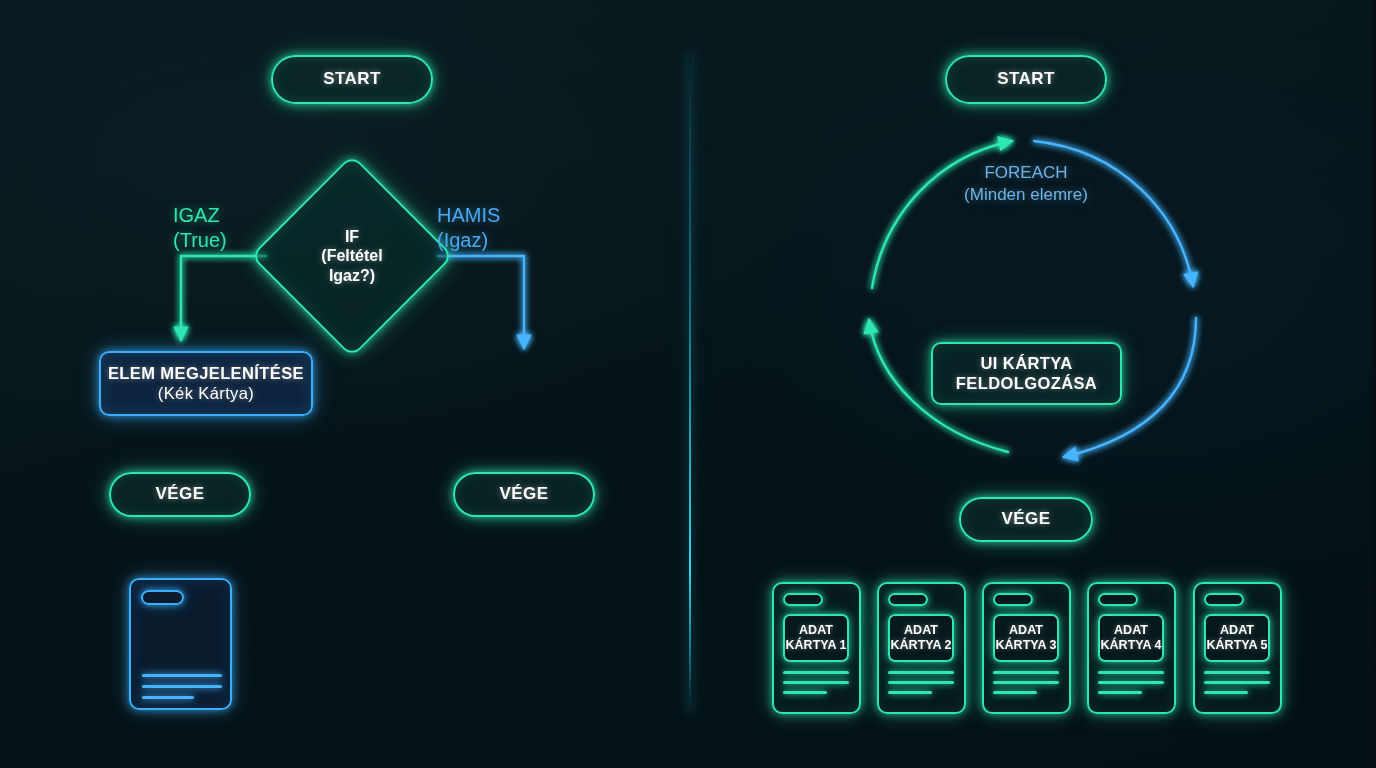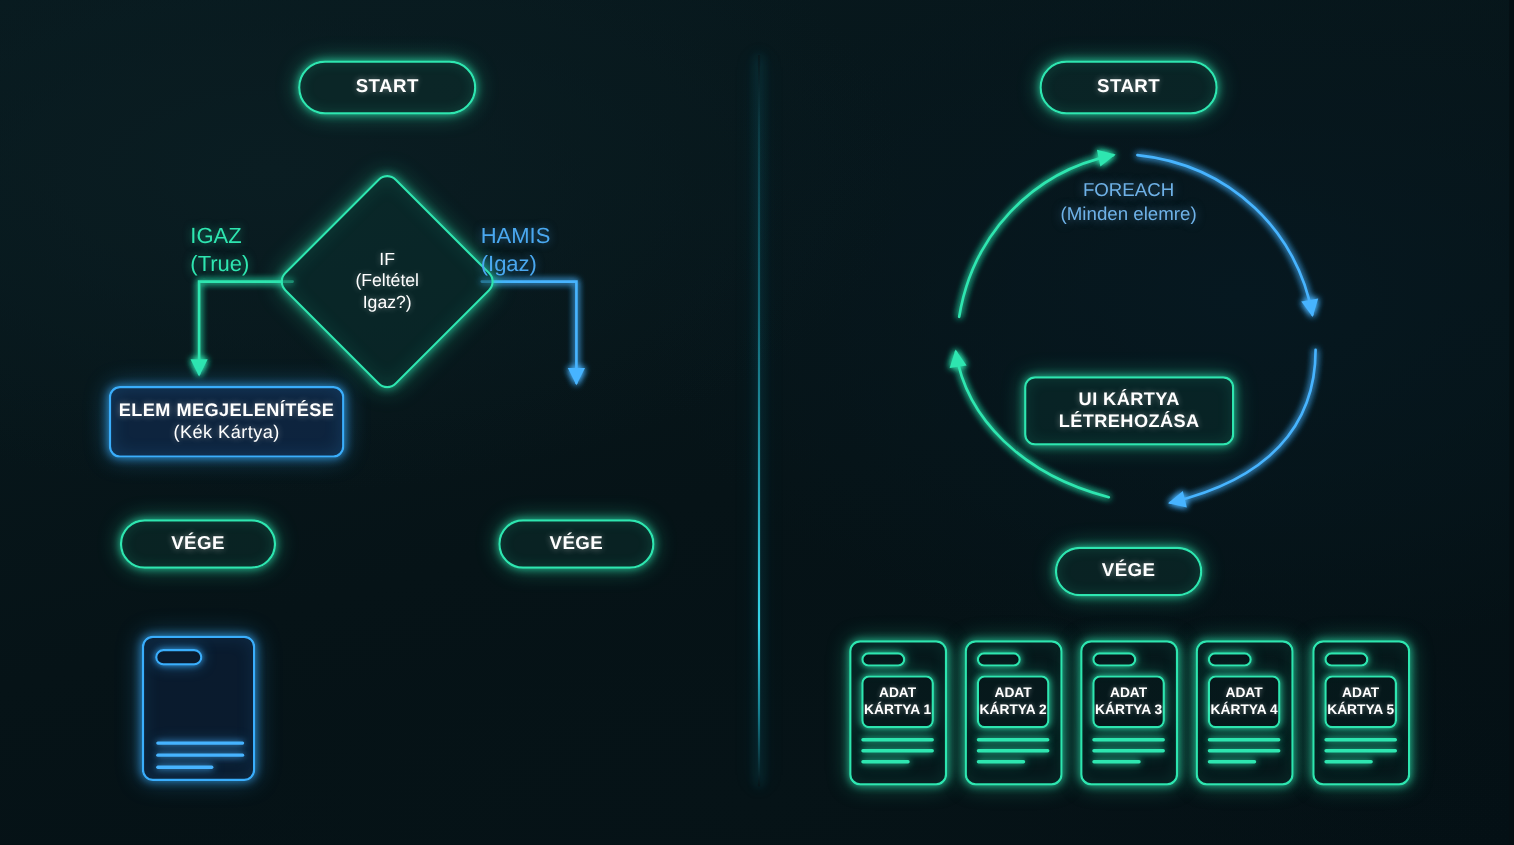--- a/index.html
+++ b/index.html
@@ -106,21 +106,21 @@
                 inset 0 0 18px rgba(46,230,176,0.14);
   }
   .decision-label {
     position: absolute;
     inset: 0;
     display: flex;
     align-items: center;
     justify-content: center;
     text-align: center;
     font-size: 16px;
-    font-weight: 400;
+    font-weight: 700;
     line-height: 1.22;
     white-space: pre-line;
     color: #ffffff;
     text-shadow: 0 0 6px rgba(255,255,255,0.4);
   }
 
   
   .edge-label {
     position: absolute;
     text-align: left;
@@ -325,21 +325,21 @@
   <div class="node term" style="left:945px; top:55px; width:162px; height:49px;">
     <span>START</span>
   </div>
 
   <div class="loop-label" style="left:916px; top:162px; width:220px;">FOREACH
 (Minden elemre)</div>
 
 
   <div class="node proc-green" style="left:931px; top:342px; width:191px; height:63px;">
     <span>UI KÁRTYA
-LÉTREHOZÁSA</span>
+FELDOLGOZÁSA</span>
   </div>
 
   <div class="node term" style="left:959px; top:497px; width:134px; height:45px;">
     <span>VÉGE</span>
   </div>
 
   <div class="card card-green" style="left:772px; top:582px; width:89px; height:132px;">
     <div class="pill g" style="left:9px; top:9px; width:40px; height:13px;"></div>
     <div class="inner-box" style="left:9px; top:30px; width:66px; height:48px;">ADAT
 KÁRTYA 1</div>

